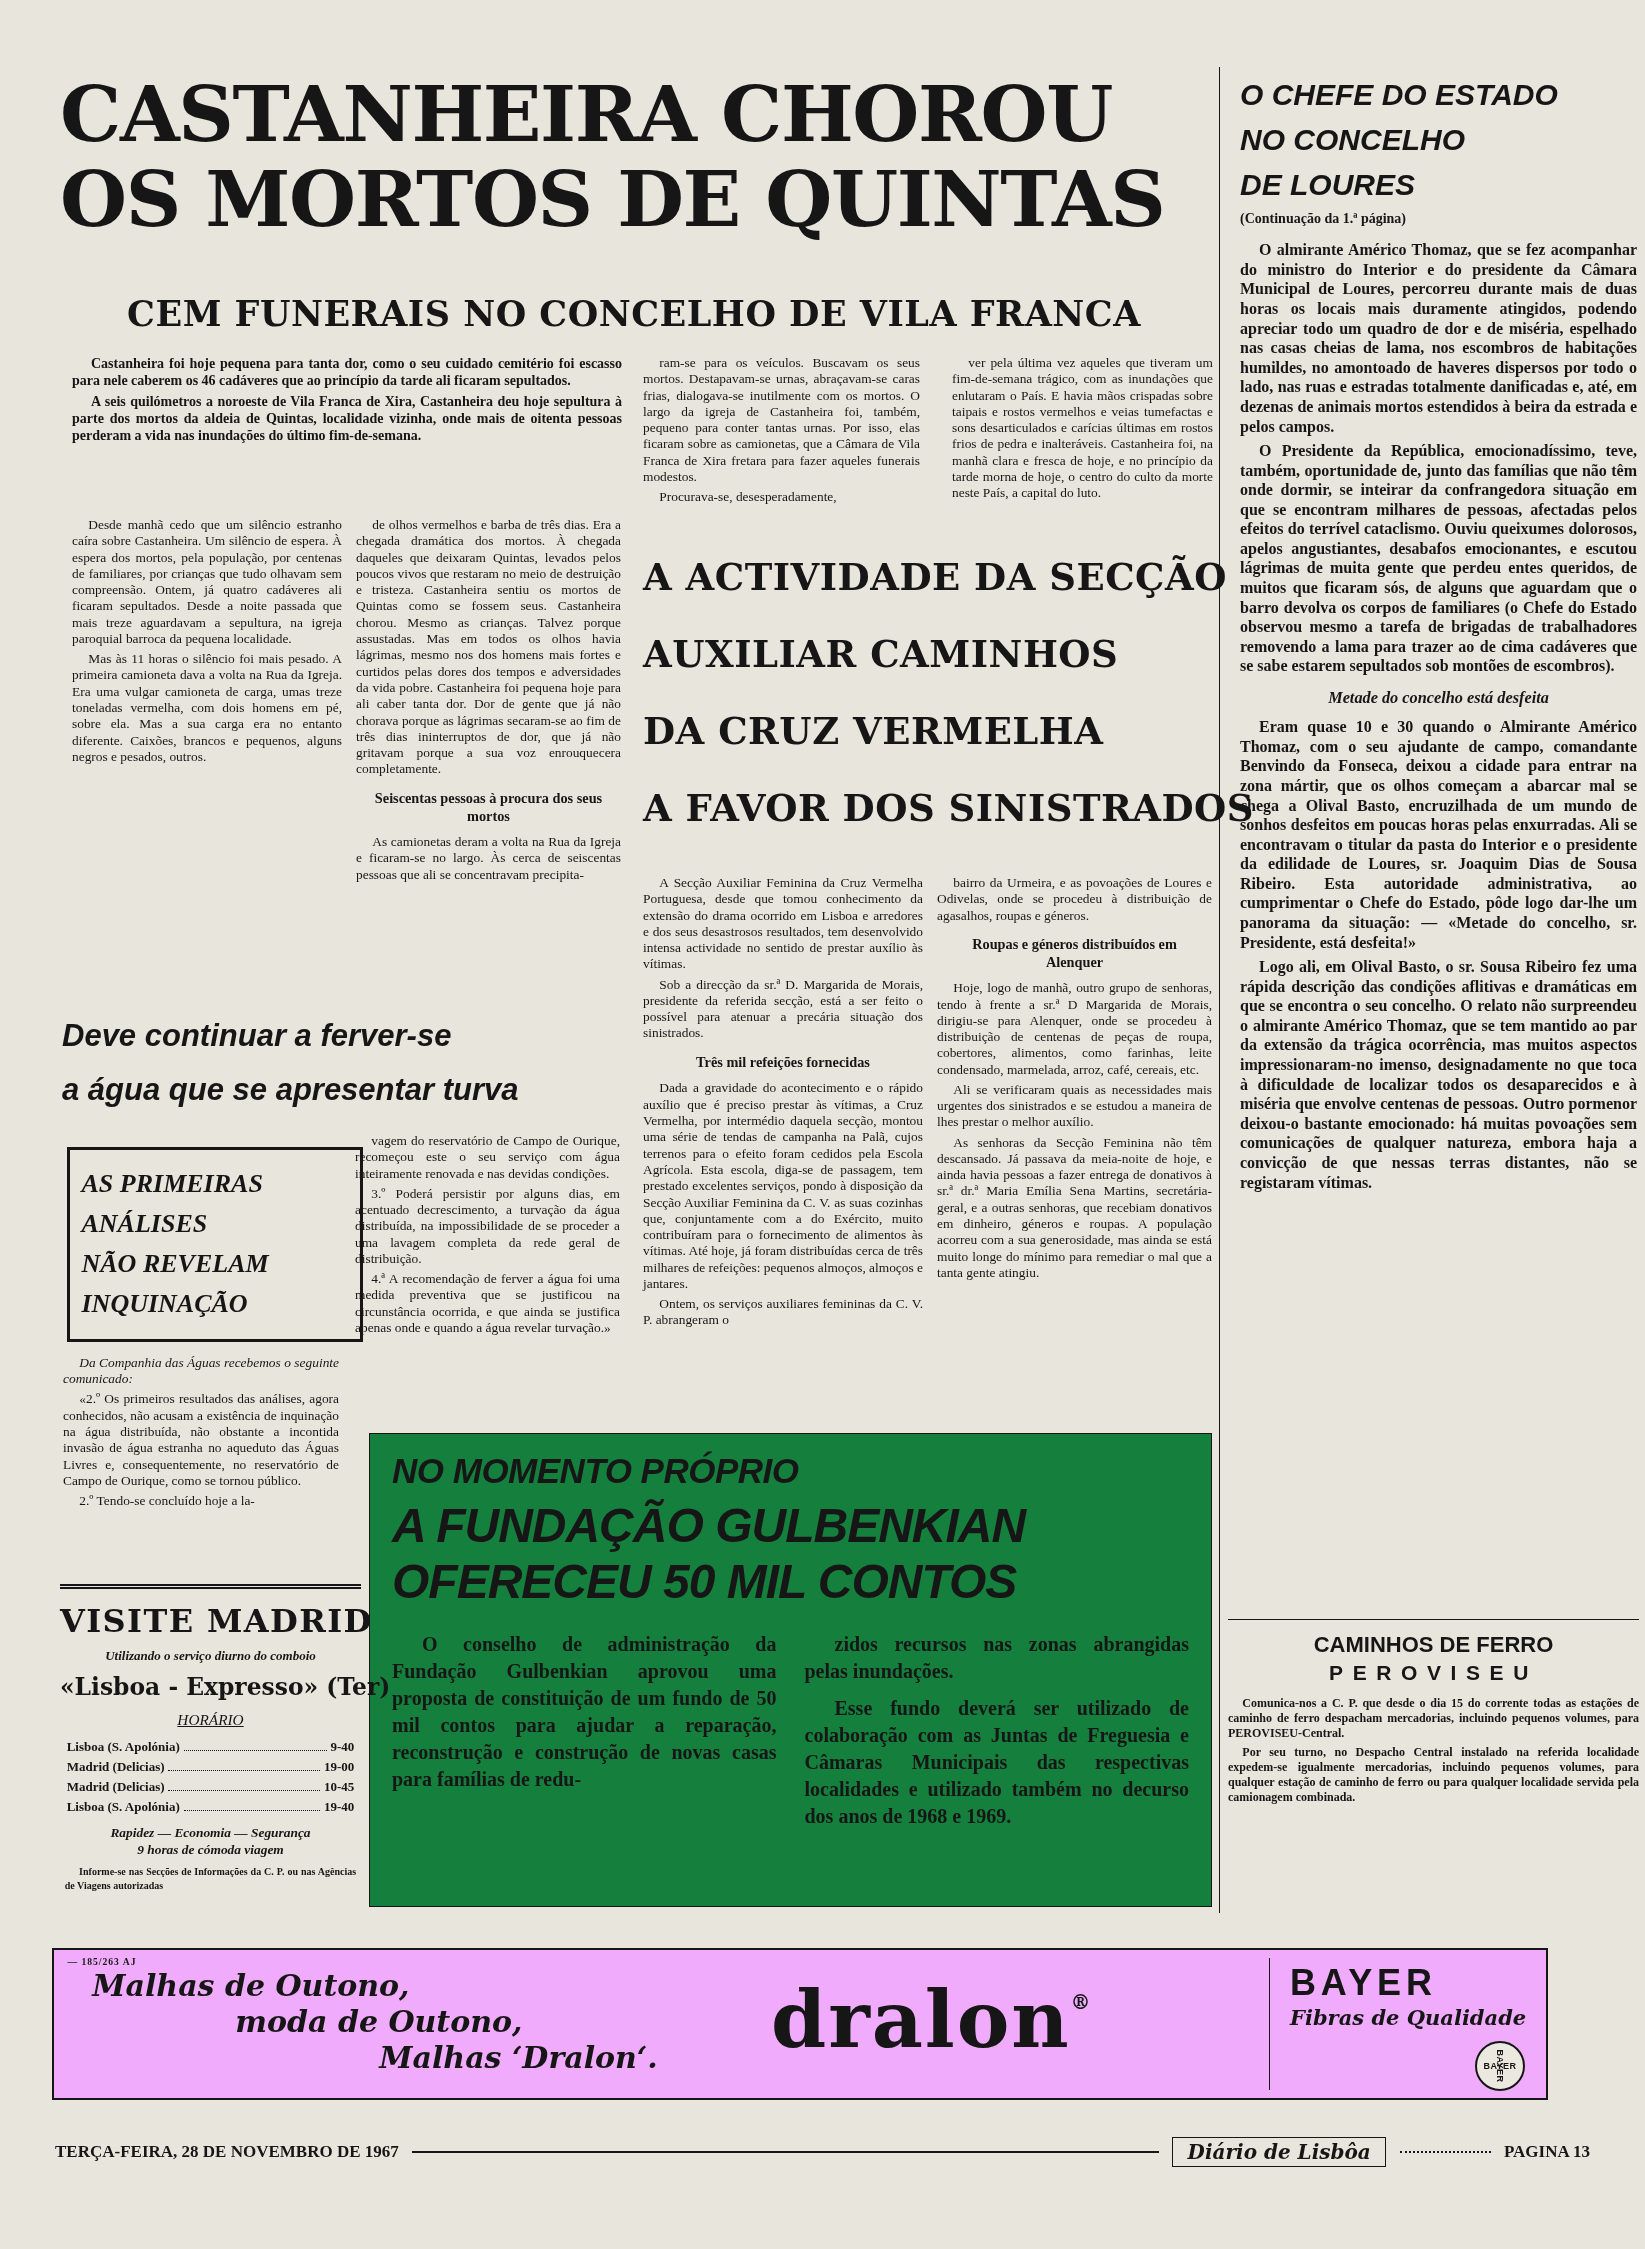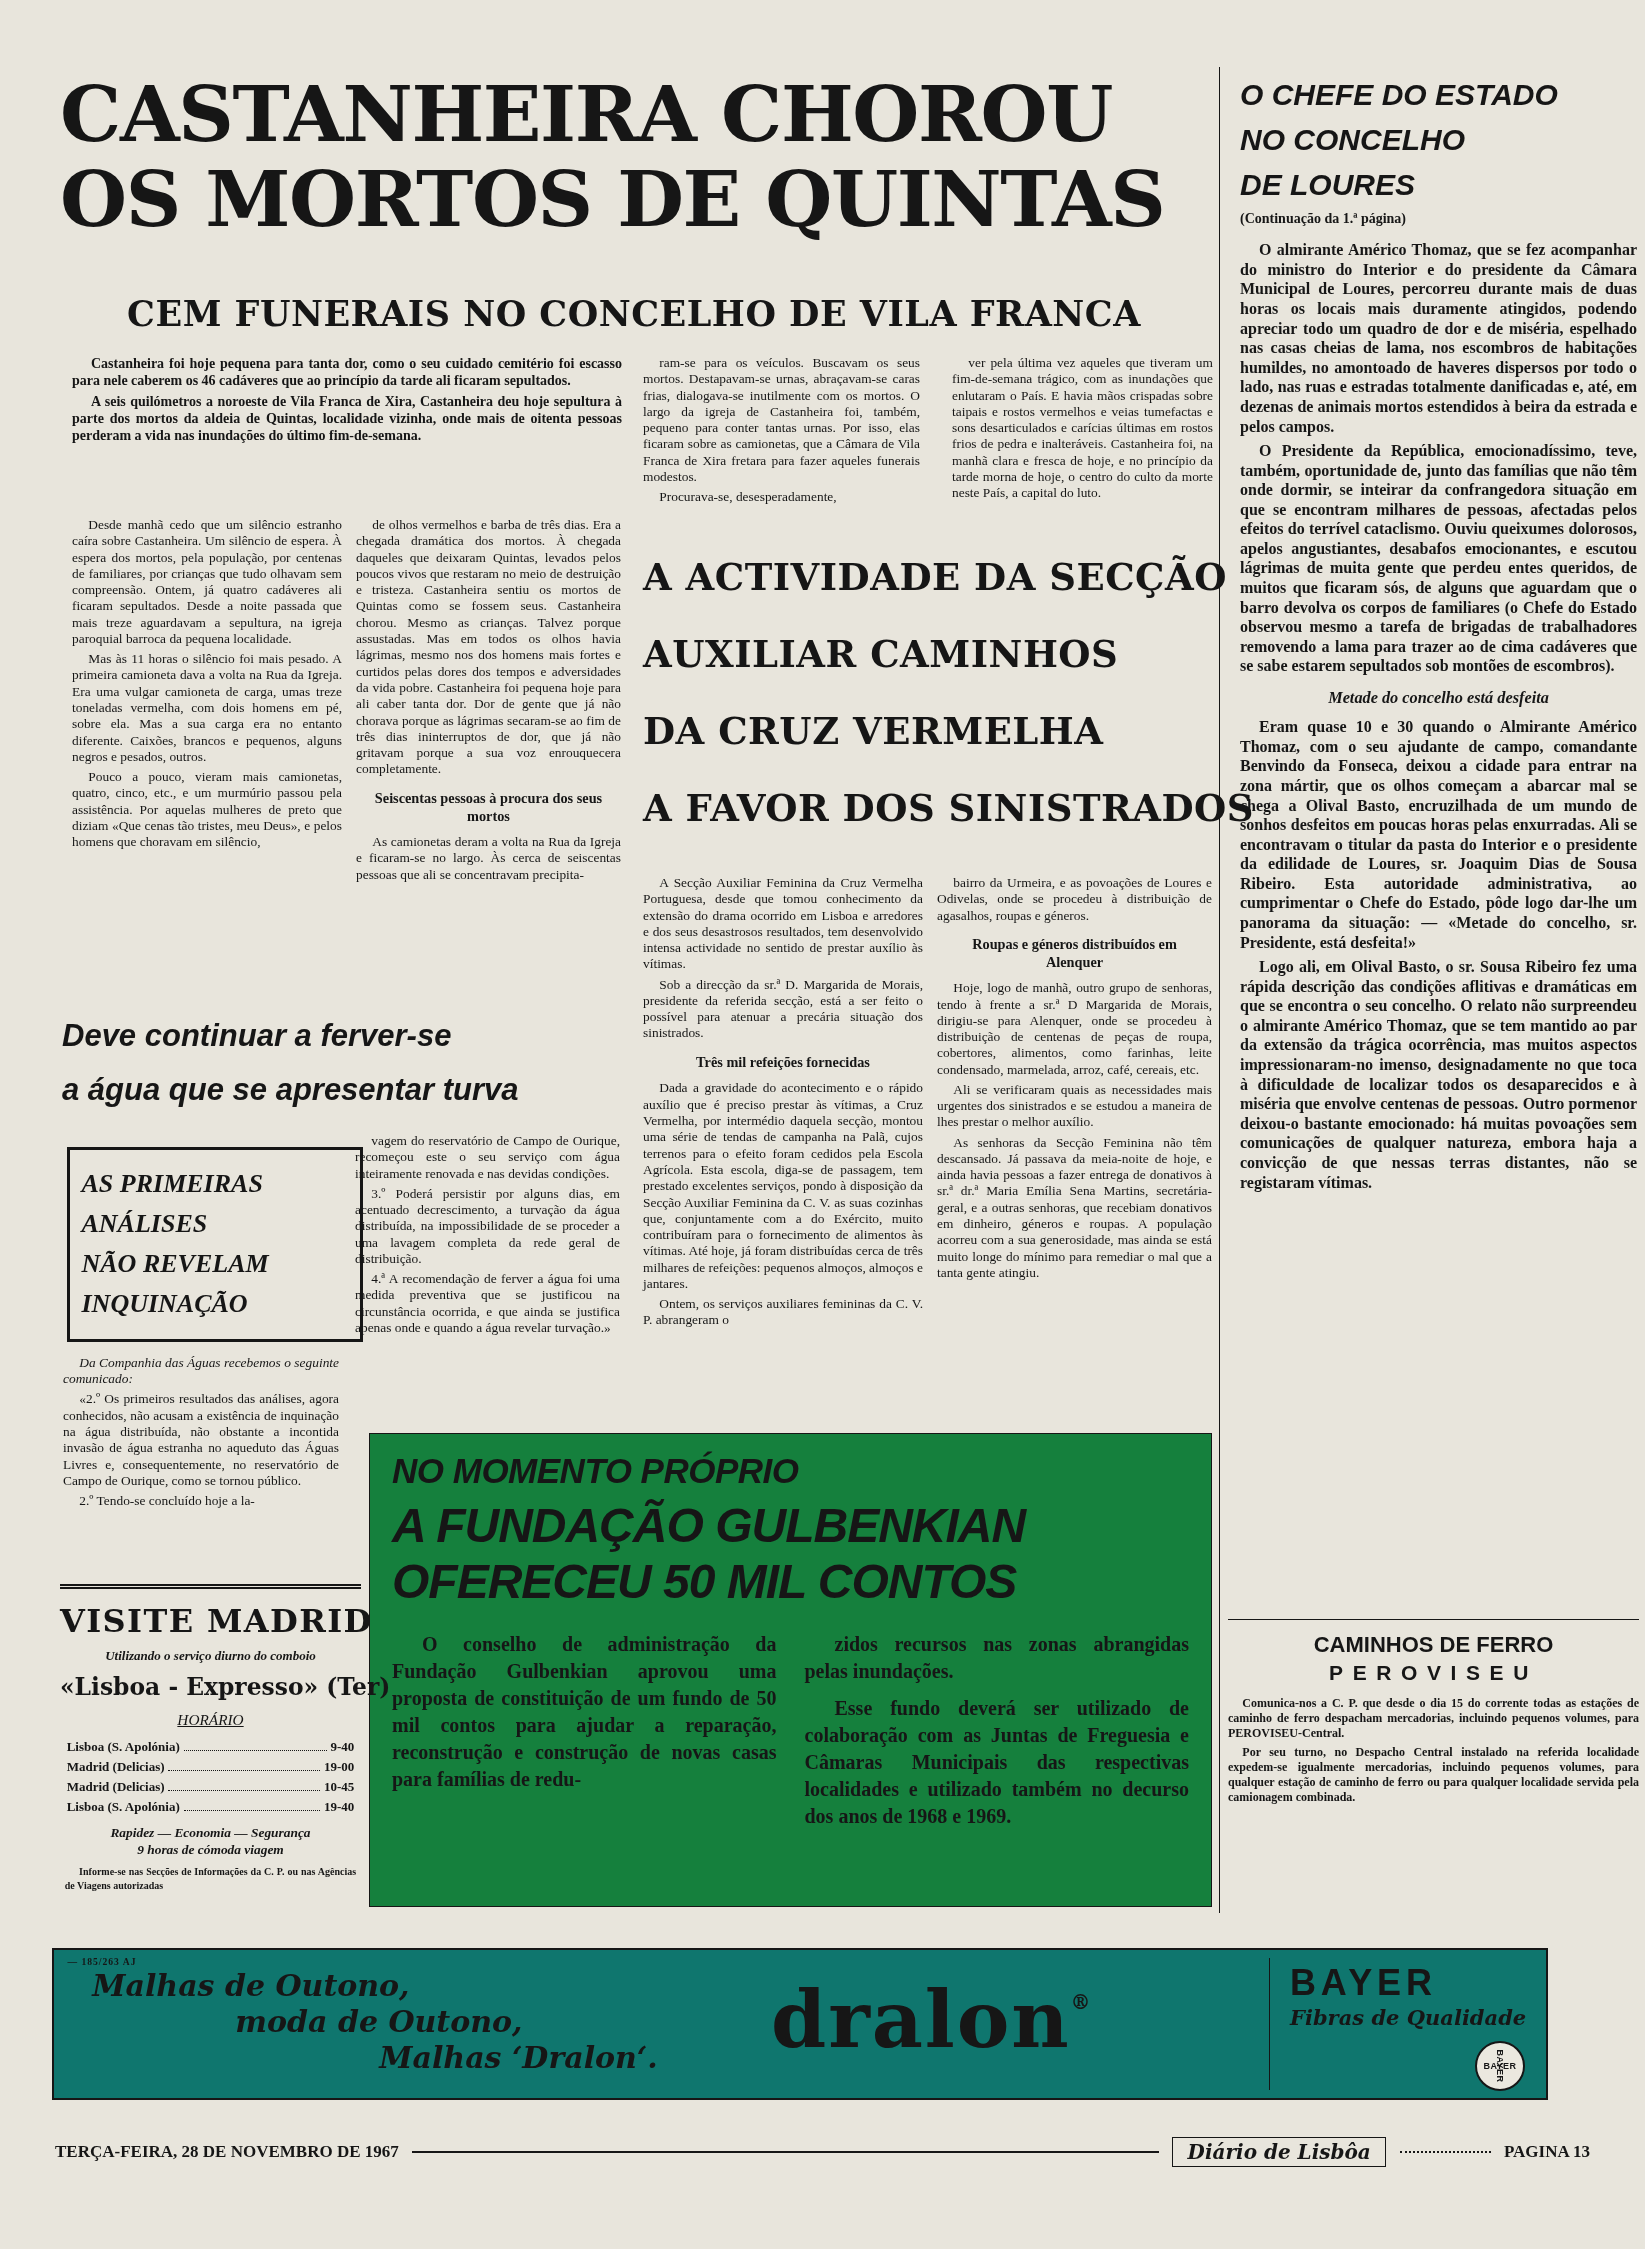--- a/index.html
+++ b/index.html
@@ -75,21 +75,21 @@
   .madrid-note { font-weight:bold; font-size:10px; line-height:14px; margin-top:7.7px; text-align:justify; padding:0 4.8px; text-indent:14.3px; }
 
   
   .caminhos { border-top:1.9px solid #161616; padding-top:11.5px; }
   .cam-t1 { font-family:"Liberation Sans", sans-serif; font-weight:bold; font-size:22px; text-align:center; }
   .cam-t2 { font-family:"Liberation Sans", sans-serif; font-weight:bold; font-size:21px; letter-spacing:9.6px; text-align:center; margin-top:3.8px; }
   .cam-body { margin-top:10.5px; }
   .cam-body p { font-weight:bold; font-size:12px; line-height:15px; text-align:justify; text-indent:14.3px; margin:0 0 3.8px; }
 
   
-  .dralon-box { border:2.4px solid #161616; background:#0f766e; }
+  .dralon-box { border:2.4px solid #161616; background:#f0abfc; }
   .d-code { position:absolute; top:5.7px; left:13.4px; font-size:9.6px; font-weight:bold; letter-spacing:1px; }
   .d-script div { font-family:"DejaVu Serif", serif; font-style:italic; font-weight:bold; font-size:30px; line-height:36px; white-space:nowrap; }
   .d-s1 { margin-left:24px; }
   .d-s2 { margin-left:167px; }
   .d-s3 { margin-left:311px; }
   .d-brand { position:absolute; left:717px; top:50%; transform:translateY(-55%);
     font-family:"DejaVu Serif", serif; font-weight:bold; font-size:79px; letter-spacing:1.9px; }
   .d-reg { font-size:20px; vertical-align:38px; font-weight:bold; }
   .d-divider { position:absolute; left:1215px; top:7.7px; bottom:7.7px; width:1.4px; background:#161616; }
   .d-bayer { position:absolute; left:1236px; top:12.4px; width:249px; }
@@ -128,21 +128,20 @@
     <p>ram-se para os veículos. Buscavam os seus mortos. Destapavam-se urnas, abraçavam-se caras frias, dialogava-se inutilmente com os mortos. O largo da igreja de Castanheira foi, também, pequeno para conter tantas urnas. Por isso, elas ficaram sobre as camionetas, que a Câmara de Vila Franca de Xira fretara para fazer aqueles funerais modestos.</p>
     <p>Procurava-se, desesperadamente,</p>
   </div>
 <div class="abs bodytext" style="left:952px; top:355px; width:261px;">
     <p>ver pela última vez aqueles que tiveram um fim-de-semana trágico, com as inundações que enlutaram o País. E havia mãos crispadas sobre taipais e rostos vermelhos e veias tumefactas e sons desarticulados e carícias últimas em rostos frios de pedra e inalteráveis. Castanheira foi, na manhã clara e fresca de hoje, e no princípio da tarde morna de hoje, o centro do culto da morte neste País, a capital do luto.</p>
   </div>
 
 <div class="abs bodytext" style="left:72px; top:517px; width:270px;">
     <p>Desde manhã cedo que um silêncio estranho caíra sobre Castanheira. Um silêncio de espera. À espera dos mortos, pela população, por centenas de familiares, por crianças que tudo olhavam sem compreensão. Ontem, já quatro cadáveres ali ficaram sepultados. Desde a noite passada que mais treze aguardavam a sepultura, na igreja paroquial barroca da pequena localidade.</p>
     <p>Mas às 11 horas o silêncio foi mais pesado. A primeira camioneta dava a volta na Rua da Igreja. Era uma vulgar camioneta de carga, umas treze toneladas vermelha, com dois homens em pé, sobre ela. Mas a sua carga era no entanto diferente. Caixões, brancos e pequenos, alguns negros e pesados, outros.</p>
-    <p>Pouco a pouco, vieram mais camionetas, quatro, cinco, etc., e um murmúrio passou pela assistência. Por aquelas mulheres de preto que diziam «Que cenas tão tristes, meu Deus», e pelos homens que choravam em silêncio,</p>
   </div>
 <div class="abs bodytext" style="left:356px; top:517px; width:265px;">
   <p>de olhos vermelhos e barba de três dias. Era a chegada dramática dos mortos. À chegada daqueles que deixaram Quintas, levados pelos poucos vivos que restaram no meio de destruição e tristeza. Castanheira sentiu os mortos de Quintas como se fossem seus. Castanheira chorou. Mesmo as crianças. Talvez porque assustadas. Mas em todos os olhos havia lágrimas, mesmo nos dos homens mais fortes e curtidos pelas dores dos tempos e adversidades da vida pobre. Castanheira foi pequena hoje para ali caber tanta dor. Dor de gente que já não chorava porque as lágrimas secaram-se ao fim de três dias ininterruptos de dor, que já não gritavam porque a sua voz enrouquecera completamente.</p>
   <div class="crosshead">Seiscentas pessoas à procura dos seus mortos</div>
   <p>As camionetas deram a volta na Rua da Igreja e ficaram-se no largo. Às cerca de seiscentas pessoas que ali se concentravam precipita-</p>
 </div>
 
 <div class="abs cv-head" style="left:643px; top:555px; width:584px;">
   <div>A ACTIVIDADE DA SECÇÃO</div>
   <div>AUXILIAR CAMINHOS</div>

